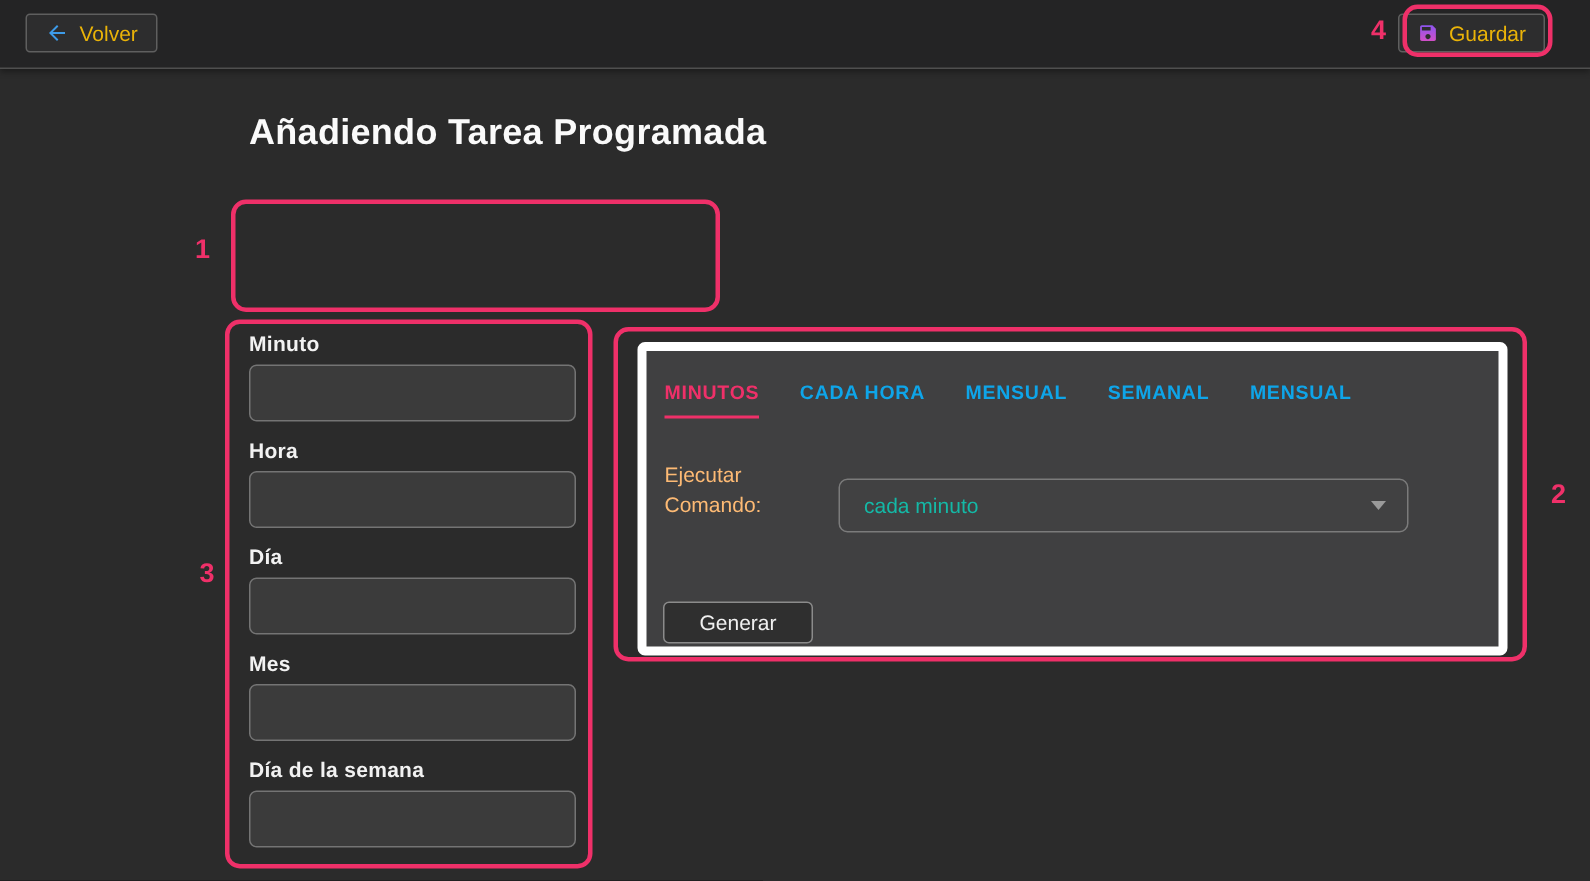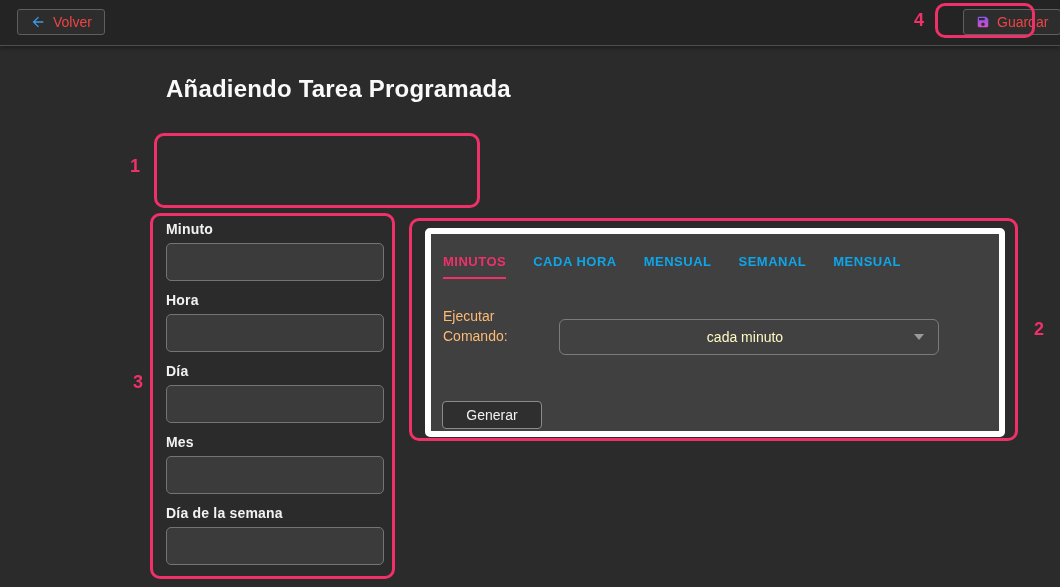--- a/index.html
+++ b/index.html
@@ -15,25 +15,25 @@
   }
   
   .topbar{
     position:absolute;left:0;top:0;width:1060px;height:46px;
     background:#242425;border-bottom:1px solid #4f4f4f;
     box-shadow:0 2px 4px rgba(0,0,0,.35);
   }
   .btn{
     display:inline-flex;align-items:center;gap:7px;
     background:#2d2d2e;border:1px solid #5f5f5f;border-radius:3px;
-    color:#ef4444;font-size:14px;font-family:inherit;
+    color:#eab308;font-size:14px;font-family:inherit;
     padding:4px 12px;height:26px;cursor:pointer;
   }
   .back-btn{position:absolute;left:17px;top:9px;}
-  .save-btn{position:absolute;left:963px;top:9px;}
+  .save-btn{position:absolute;left:932px;top:9px;}
   .btn .icon{display:inline-flex;align-items:center;}
   
   .page-title{
     position:absolute;left:166px;top:75px;
     font-size:24px;font-weight:600;color:#fafafa;letter-spacing:.2px;
   }
   .field-label{
     display:block;font-size:14px;font-weight:700;color:#f2f2f2;
     margin-bottom:6px;letter-spacing:.2px;
   }
@@ -60,21 +60,21 @@
   .tab.active{color:var(--accent);border-bottom:2px solid var(--accent);}
   .exec-label{
     position:absolute;left:12px;top:72px;width:90px;
     font-size:14px;line-height:20px;color:#fdba74;
   }
   .select{
     position:absolute;left:128px;top:85px;width:380px;height:36px;
     background:#414142;border:1px solid #7b7b7b;border-radius:6px;
     display:flex;align-items:center;padding:0 14px 0 16px;cursor:pointer;
   }
-  .select .value{flex:1;font-size:14px;color:#fef9c3;text-align:center;}
+  .select .value{flex:1;font-size:14px;color:#14b8a6;}
   .caret{
     width:0;height:0;border-left:5px solid transparent;border-right:5px solid transparent;
     border-top:6px solid #9a9a9a;
   }
   .generate-btn{
     position:absolute;left:11px;top:151px;width:100px;height:28px;
     background:#2f2f2f;border:1px solid #8b8b8b;border-radius:4px;
     color:#f0f0f0;font-size:14px;font-family:inherit;cursor:pointer;margin-top:16px;
   }
   

